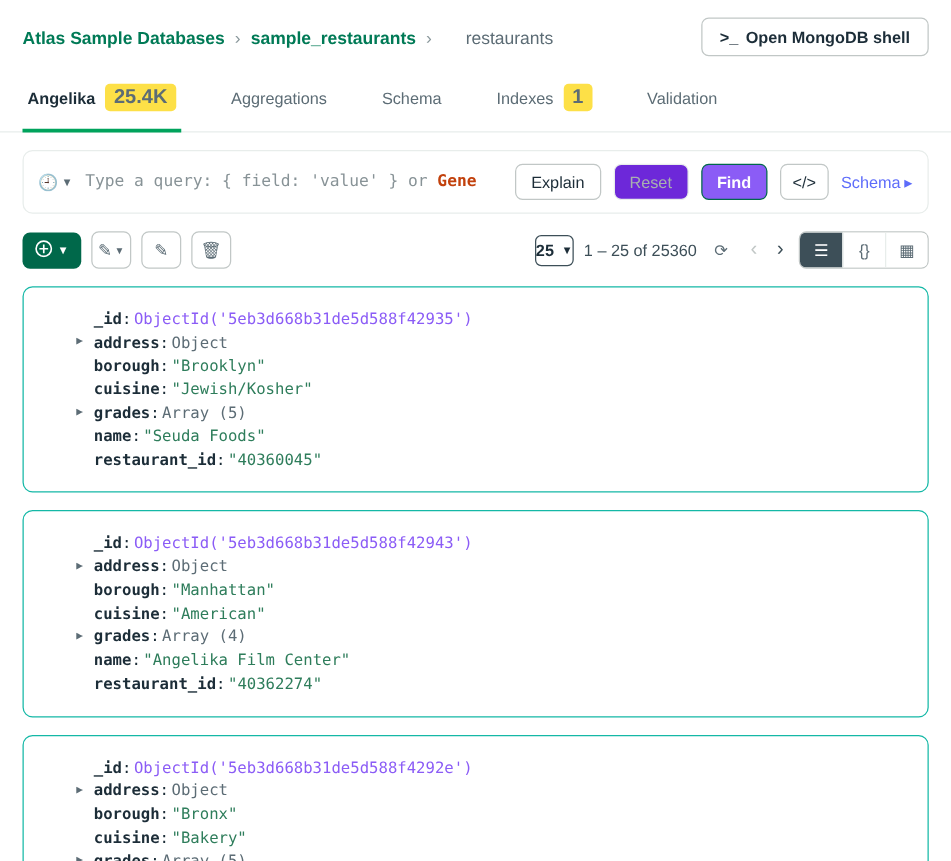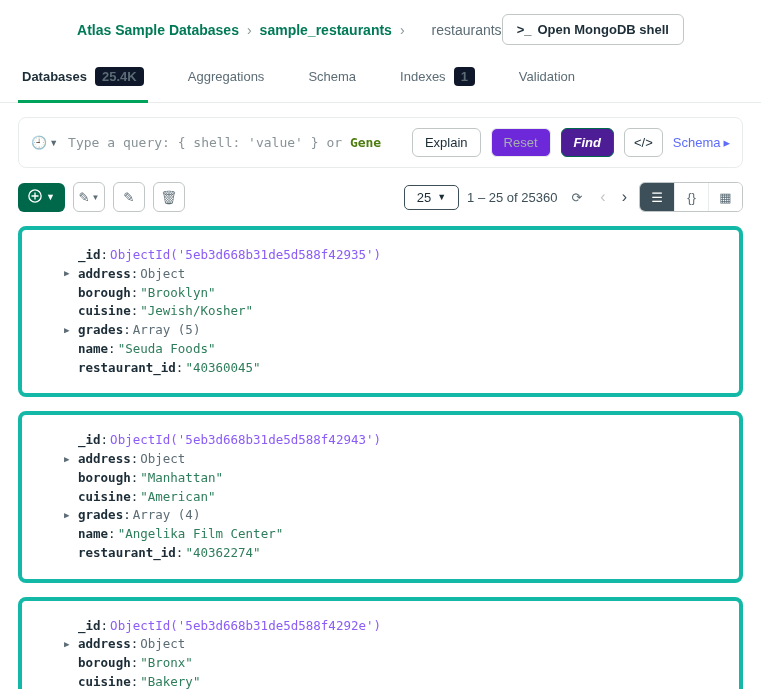--- a/index.html
+++ b/index.html
@@ -1,49 +1,49 @@
 <!DOCTYPE html>
 <html><head>
 <meta charset="utf-8">
 <style>
 * { box-sizing: border-box; margin: 0; padding: 0; }
 body { font-family: -apple-system, BlinkMacSystemFont, "Segoe UI", Helvetica, Arial, sans-serif; font-size: 13px; color: #1c2d38; background: #fff; width: 761px; }
-.top-bar { display: flex; justify-content: center; align-items: center; padding: 14px 18px 10px 18px; }
+.top-bar { display: flex; justify-content: space-between; align-items: center; padding: 14px 18px 10px 18px; }
 .breadcrumb { display: flex; align-items: center; gap: 8px; font-size: 14px; }
 .breadcrumb-item { color: #007a56; font-weight: 600; }
 .breadcrumb-item.current { color: #5c6c75; font-weight: 500; margin-left: 19px; }
 .chevron { color: #89979b; }
 .shell-btn { display: flex; align-items: center; gap: 6px; background: #fff; border: 1px solid #c1c7c6; border-radius: 6px; padding: 7px 14px; font-size: 13px; font-weight: 600; color: #1c2d38; cursor: pointer; }
 .tabs { display: flex; align-items: center; gap: 36px; padding: 0 18px; border-bottom: 1px solid #e8edeb; }
 .tab { display: flex; align-items: center; gap: 8px; padding: 12px 4px 14px 4px; font-size: 13px; font-weight: 500; color: #5c6c75; cursor: pointer; border-bottom: 3px solid transparent; margin-bottom: -1px; }
 .tab.active { color: #1c2d38; font-weight: 600; border-bottom-color: #00a35c; }
-.badge { background: #0f172a; color: #5c6c75; font-size: 13px; font-weight: 600; padding: 2px 7px; border-radius: 4px; }
+.badge { background: #fde047; color: #5c6c75; font-size: 16px; font-weight: 600; padding: 2px 7px; border-radius: 4px; }
 .query-bar { margin: 14px 18px 0 18px; border: 1px solid #e8edeb; border-radius: 8px; padding: 10px 12px; display: flex; align-items: center; gap: 10px; }
 .history-icon { display: flex; align-items: center; gap: 2px; color: #5c6c75; cursor: pointer; }
 .query-input { flex: 1; border: none; outline: none; font-family: "Menlo", "Consolas", monospace; font-size: 13px; color: #889397; min-width: 0; overflow: hidden; white-space: nowrap; }
-.gen-link { color: #4d7c0f; font-weight: 600; }
+.gen-link { color: #c2410c; font-weight: 600; }
 .btn { border: 1px solid #c1c7c6; background: #fff; border-radius: 6px; padding: 6px 12px; font-size: 13px; font-weight: 500; cursor: pointer; color: #1c2d38; }
 .btn.disabled { background: #6d28d9; color: #a8b0af; border-color: #e8edeb; cursor: default; }
-.btn.primary { background: #4c1d95; color: #fff; border-color: #00684a; font-weight: 600; font-style: italic; }
+.btn.primary { background: #8b5cf6; color: #fff; border-color: #00684a; font-weight: 600; }
 .btn.icon-btn { padding: 6px 9px; }
 .options-link { color: #5d6cfa; font-size: 13px; cursor: pointer; display: flex; align-items: center; gap: 3px; }
 .toolbar { margin: 14px 18px 0 18px; display: flex; align-items: center; justify-content: space-between; }
 .toolbar-left, .toolbar-right { display: flex; align-items: center; gap: 8px; }
 .add-btn { background: #00684a; color: #fff; border: none; border-radius: 6px; padding: 6px 10px; display: flex; align-items: center; gap: 4px; cursor: pointer; }
 .small-btn { border: 1px solid #c1c7c6; background: #fff; border-radius: 6px; width: 32px; height: 30px; display: flex; align-items: center; justify-content: center; cursor: pointer; color: #5c6c75; }
-.page-select { border: 1px solid #3d4f58; border-radius: 5px; padding: 4px 12px; font-size: 13px; display: flex; align-items: center; gap: 6px; cursor: pointer; font-weight: 400; }
+.page-select { border: 1px solid #3d4f58; border-radius: 5px; padding: 4px 0; font-size: 13px; display: flex; align-items: center; gap: 6px; cursor: pointer; font-weight: 700; }
 .page-info { color: #3d4f58; font-size: 13px; }
 .nav-chevron { color: #c1c7c6; cursor: pointer; font-size: 16px; padding: 0 4px; }
 .nav-chevron.active { color: #3d4f58; }
 .view-switch { display: flex; border: 1px solid #c1c7c6; border-radius: 6px; overflow: hidden; }
 .view-opt { width: 34px; height: 28px; display: flex; align-items: center; justify-content: center; cursor: pointer; color: #5c6c75; background: #fff; }
 .view-opt.active { background: #3d4f58; color: #fff; }
 .view-opt + .view-opt { border-left: 1px solid #e8edeb; }
 .docs { padding: 14px 18px; display: flex; flex-direction: column; gap: 14px; }
-.doc-card { border: 4px solid #14b8a6; border-radius: 8px; padding: 16px 20px 16px 56px; font-family: "Menlo", "Consolas", monospace; font-size: 12.5px; line-height: 1.5; }
+.doc-card { border: 1px solid #14b8a6; border-radius: 8px; padding: 16px 20px 16px 56px; font-family: "Menlo", "Consolas", monospace; font-size: 12.5px; line-height: 1.5; }
 .doc-row { display: flex; align-items: center; position: relative; }
 .expand-caret { position: absolute; left: -14px; color: #5c6c75; font-size: 9px; cursor: pointer; }
 .key { color: #1c2d38; font-weight: 700; }
 .colon { color: #1c2d38; margin: 0 2px 0 0; }
 .val-oid { color: #8b5cf6; }
 .val-obj { color: #5c6c75; }
 .val-str { color: #2e7d5b; }
 .refresh-icon { color: #5c6c75; cursor: pointer; padding: 0 6px; }
 </style>
 </head>
@@ -58,39 +58,39 @@
     <span class="breadcrumb-item current">restaurants</span>
   </div>
   <button class="shell-btn">
     <span>&gt;_</span>
     <span>Open MongoDB shell</span>
   </button>
 </div>
 
 <div class="tabs">
   <div class="tab active">
-    <span>Databases</span>
+    <span>Angelika</span>
     <span class="badge">25.4K</span>
   </div>
   <div class="tab">Aggregations</div>
   <div class="tab">Schema</div>
   <div class="tab">
     <span>Indexes</span>
     <span class="badge">1</span>
   </div>
   <div class="tab">Validation</div>
 </div>
 
 <div class="query-bar">
   <div class="history-icon">
     <span>🕘</span>
     <span style="font-size:9px;">▼</span>
   </div>
   <div class="query-input">
-    <span>Type a query: { shell: 'value' } or</span>
+    <span>Type a query: { field: 'value' } or</span>
     <span class="gen-link">Gene</span>
   </div>
   <button class="btn">Explain</button>
   <button class="btn disabled">Reset</button>
   <button class="btn primary">Find</button>
   <button class="btn icon-btn">
     <span>&lt;/&gt;</span>
   </button>
   <div class="options-link">
     <span>Schema</span>

